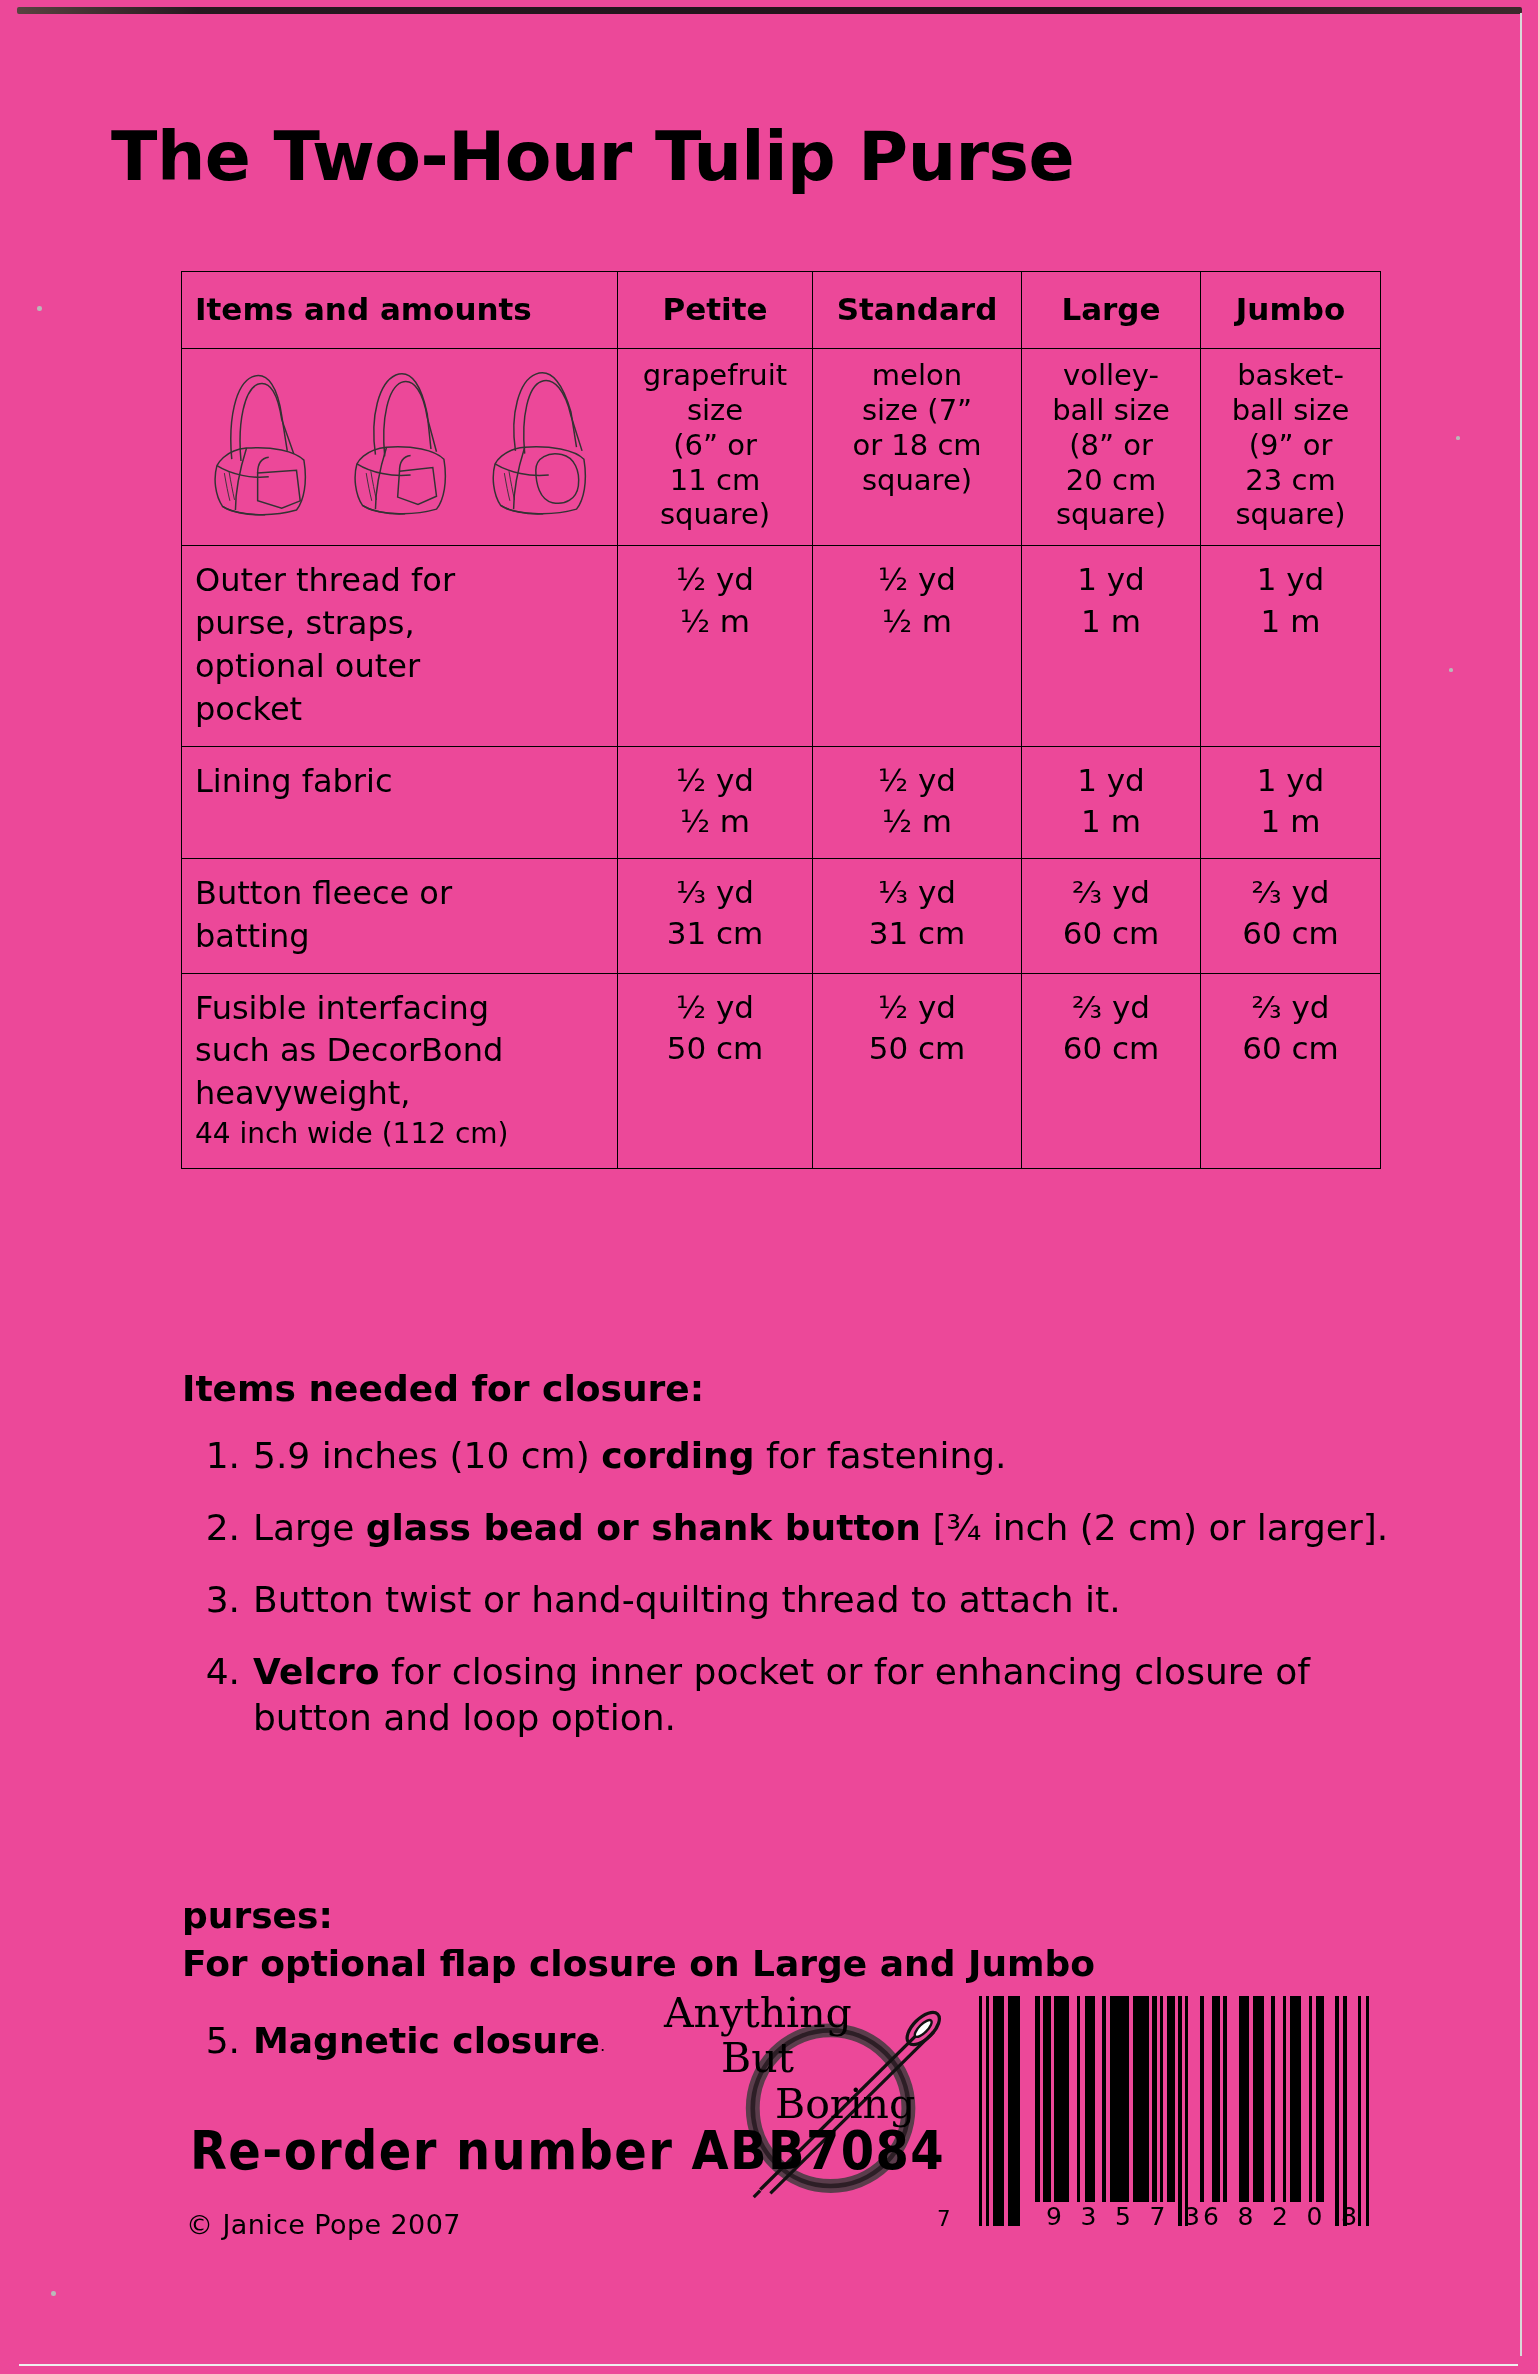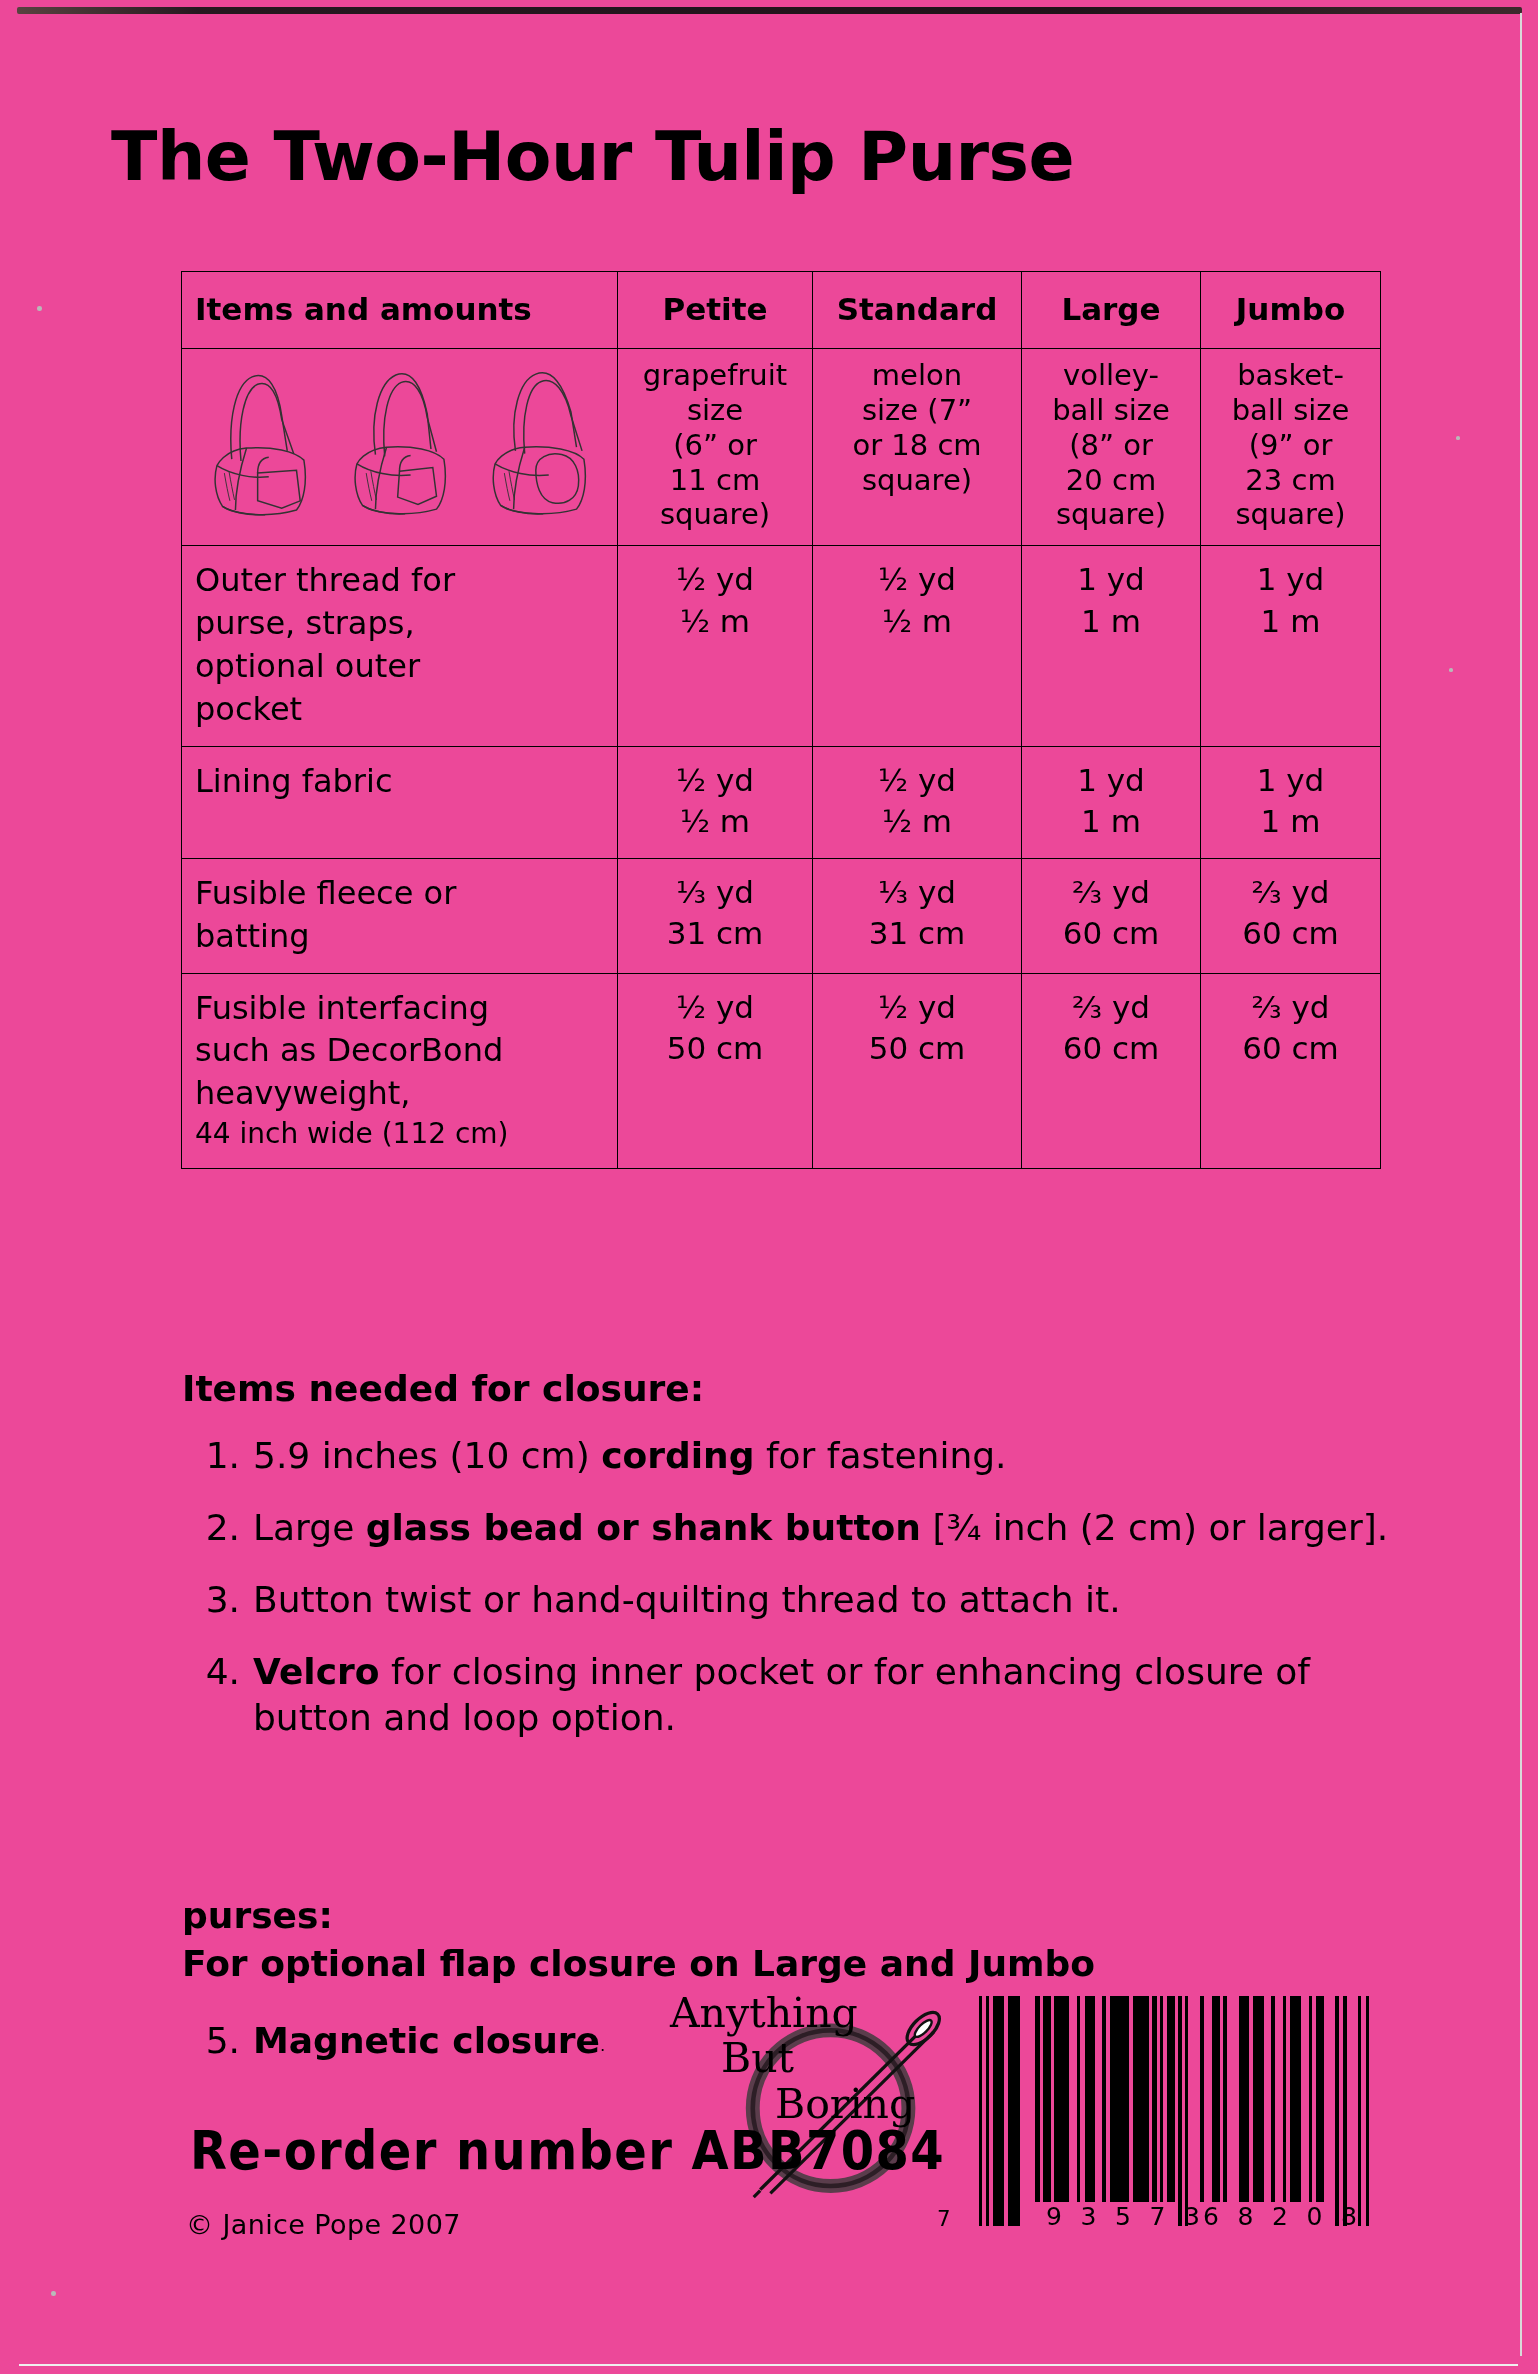--- a/index.html
+++ b/index.html
@@ -87,21 +87,21 @@
     font-size:27px;letter-spacing:0.4px;
   }
 
   
   .logo{position:absolute;left:649px;top:1971px;width:315px;height:278px;}
   .logo .words{
     position:absolute;inset:0;
     font-family:"DejaVu Serif","Liberation Serif",serif;
     font-size:41px;line-height:1.02;color:#000;
   }
-  .logo .w1{position:absolute;left:21px;top:22px;}
+  .logo .w1{position:absolute;left:15px;top:22px;}
   .logo .w2{position:absolute;left:72px;top:67px;}
   .logo .w3{position:absolute;left:126px;top:113px;}
 
   
   .barcode{position:absolute;left:979px;top:1996px;width:390px;height:254px;}
   .bars{position:absolute;left:0;top:0;width:390px;height:230px;display:flex;align-items:flex-start;}
   .bars i{display:block;height:100%;background:#000;}
   .bars i.w{background:transparent;}
   .bars i.short{height:206px;align-self:flex-start;}
   .bc-digits{position:absolute;left:0;top:206px;width:390px;height:37px;font-size:25px;}
@@ -257,21 +257,21 @@
           <div class="num">1 m</div>
         </td>
         <td>
           <div class="num">1 yd</div>
           <div class="num">1 m</div>
         </td>
       </tr>
 
       <tr class="row">
         <td class="left">
-          <div>Fusible fleece or</div>
+          <div>Button fleece or</div>
           <div>batting</div>
         </td>
         <td>
           <div class="num">⅓ yd</div>
           <div class="num">31 cm</div>
         </td>
         <td>
           <div class="num">⅓ yd</div>
           <div class="num">31 cm</div>
         </td>

